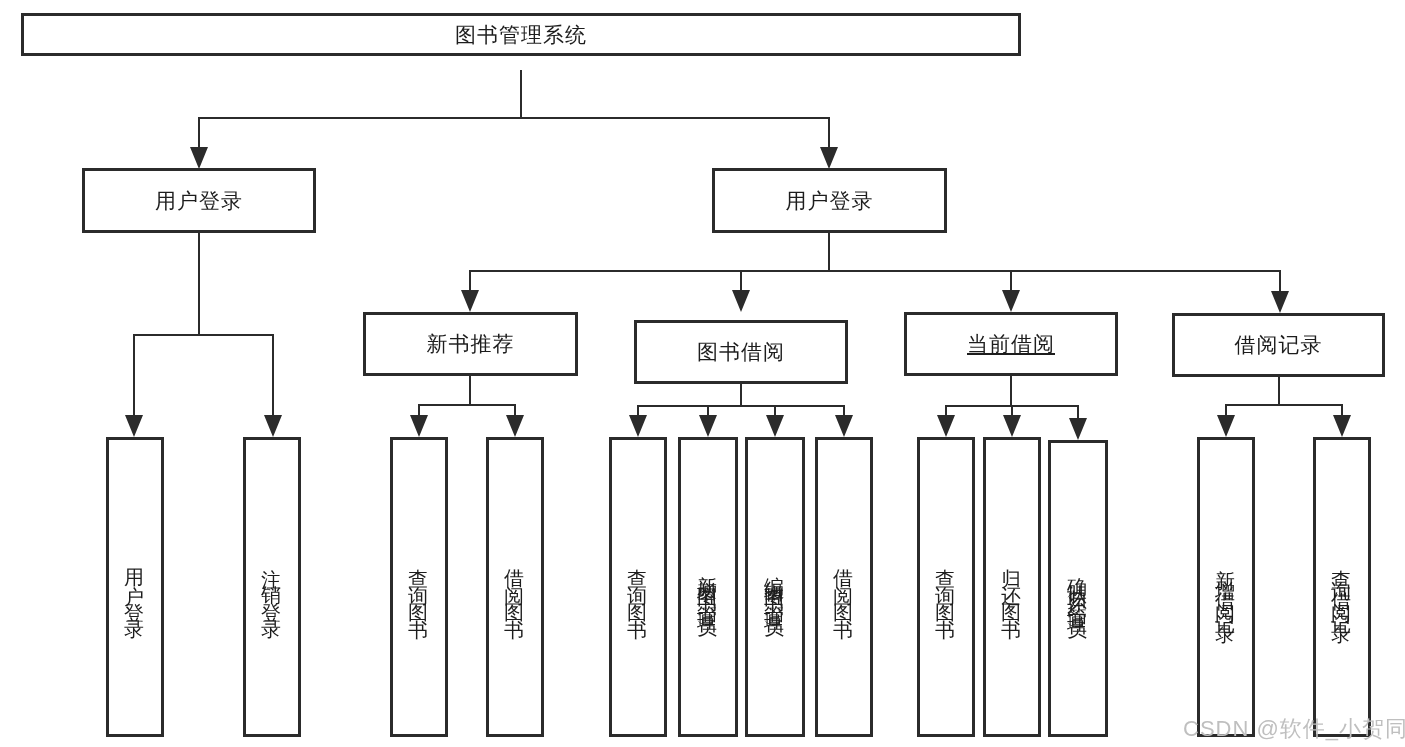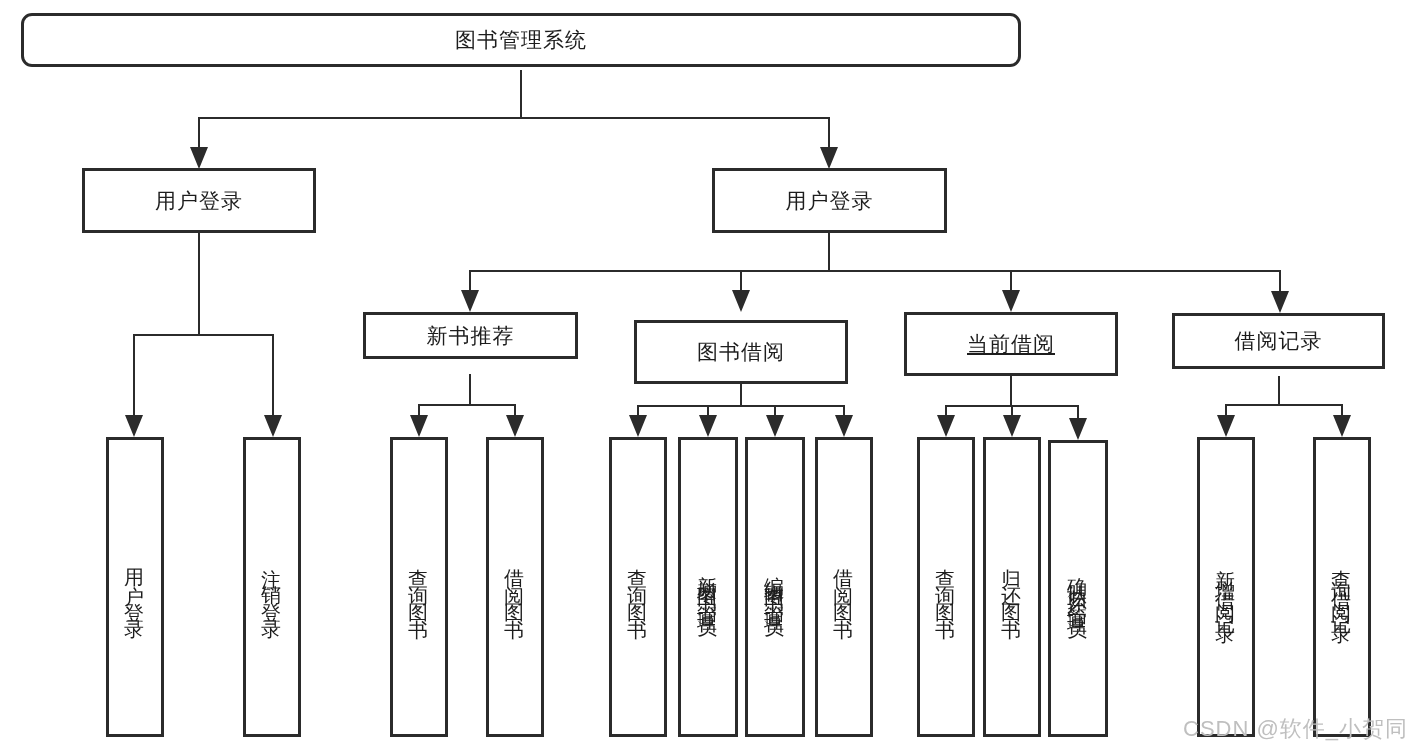--- a/index.html
+++ b/index.html
@@ -118,41 +118,41 @@
              M699 415 H717 L708 437 Z
              M766 415 H784 L775 437 Z
              M835 415 H853 L844 437 Z
              M937 415 H955 L946 437 Z
              M1003 415 H1021 L1012 437 Z
              M1069 418 H1087 L1078 440 Z
              M1217 415 H1235 L1226 437 Z
              M1333 415 H1351 L1342 437 Z"></path>
   </svg>
 
-  <div class="node" style="left:21px; top:13px; width:1000px; height:54px;border-radius:11px;">
+  <div class="node" style="left:21px; top:13px; width:1000px; height:43px;">
     <span>图书管理系统</span>
   </div>
 
   <div class="node" style="left:82px; top:168px; width:234px; height:65px;">
     <span>用户登录</span>
   </div>
   <div class="node" style="left:712px; top:168px; width:235px; height:65px;">
     <span>用户登录</span>
   </div>
 
-  <div class="node" style="left:363px; top:312px; width:215px; height:47px;">
+  <div class="node" style="left:363px; top:312px; width:215px; height:64px;">
     <span>新书推荐</span>
   </div>
   <div class="node" style="left:634px; top:320px; width:214px; height:64px;align-items:center;">
     <span>图书借阅</span>
   </div>
   <div class="node" style="left:904px; top:312px; width:214px; height:64px;text-decoration:underline;">
     <span>当前借阅</span>
   </div>
-  <div class="node" style="left:1172px; top:313px; width:213px; height:56px;">
+  <div class="node" style="left:1172px; top:313px; width:213px; height:64px;">
     <span>借阅记录</span>
   </div>
 
   <div class="leaf" style="left:106px;">
     <span class="vtext ls4">用户登录</span>
   </div>
   <div class="leaf" style="left:243px;">
     <span class="vtext ls4">注销登录</span>
   </div>
 

